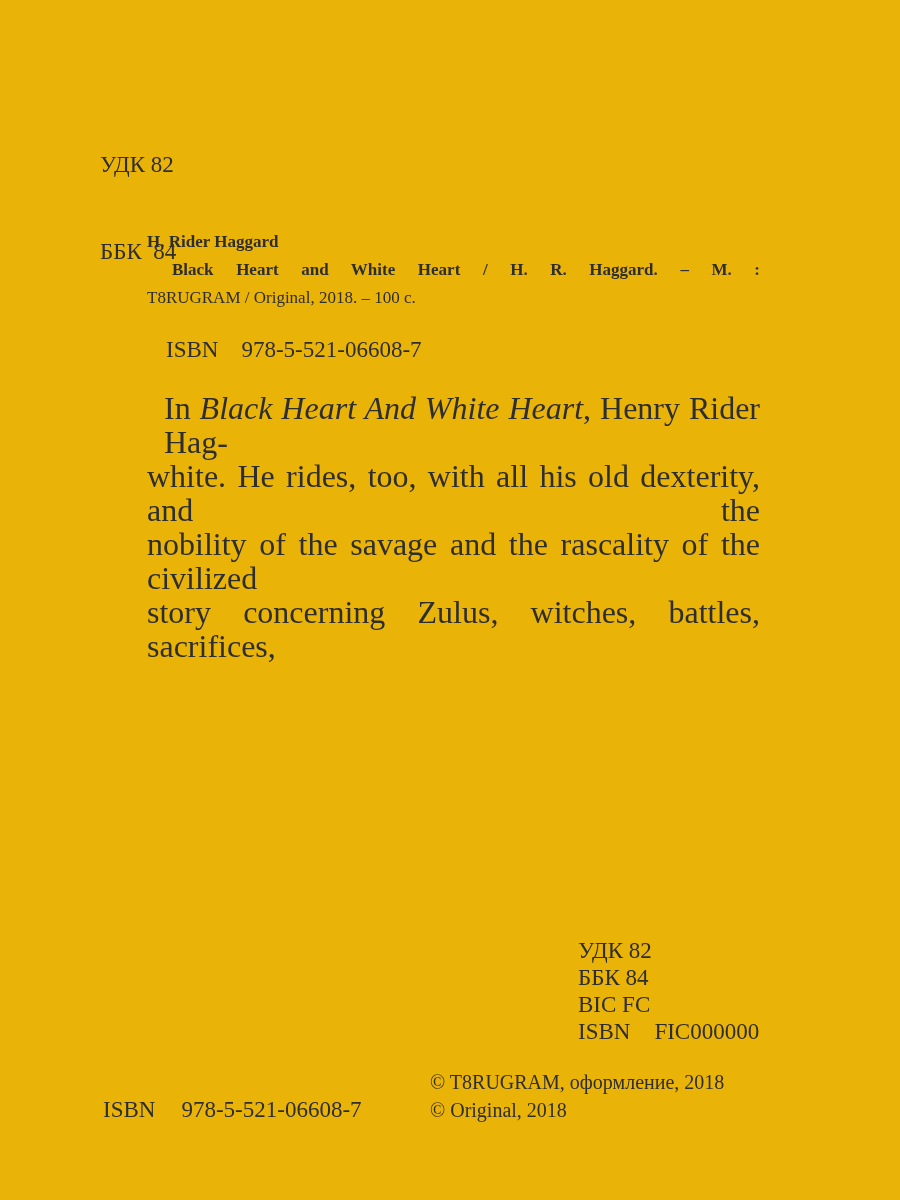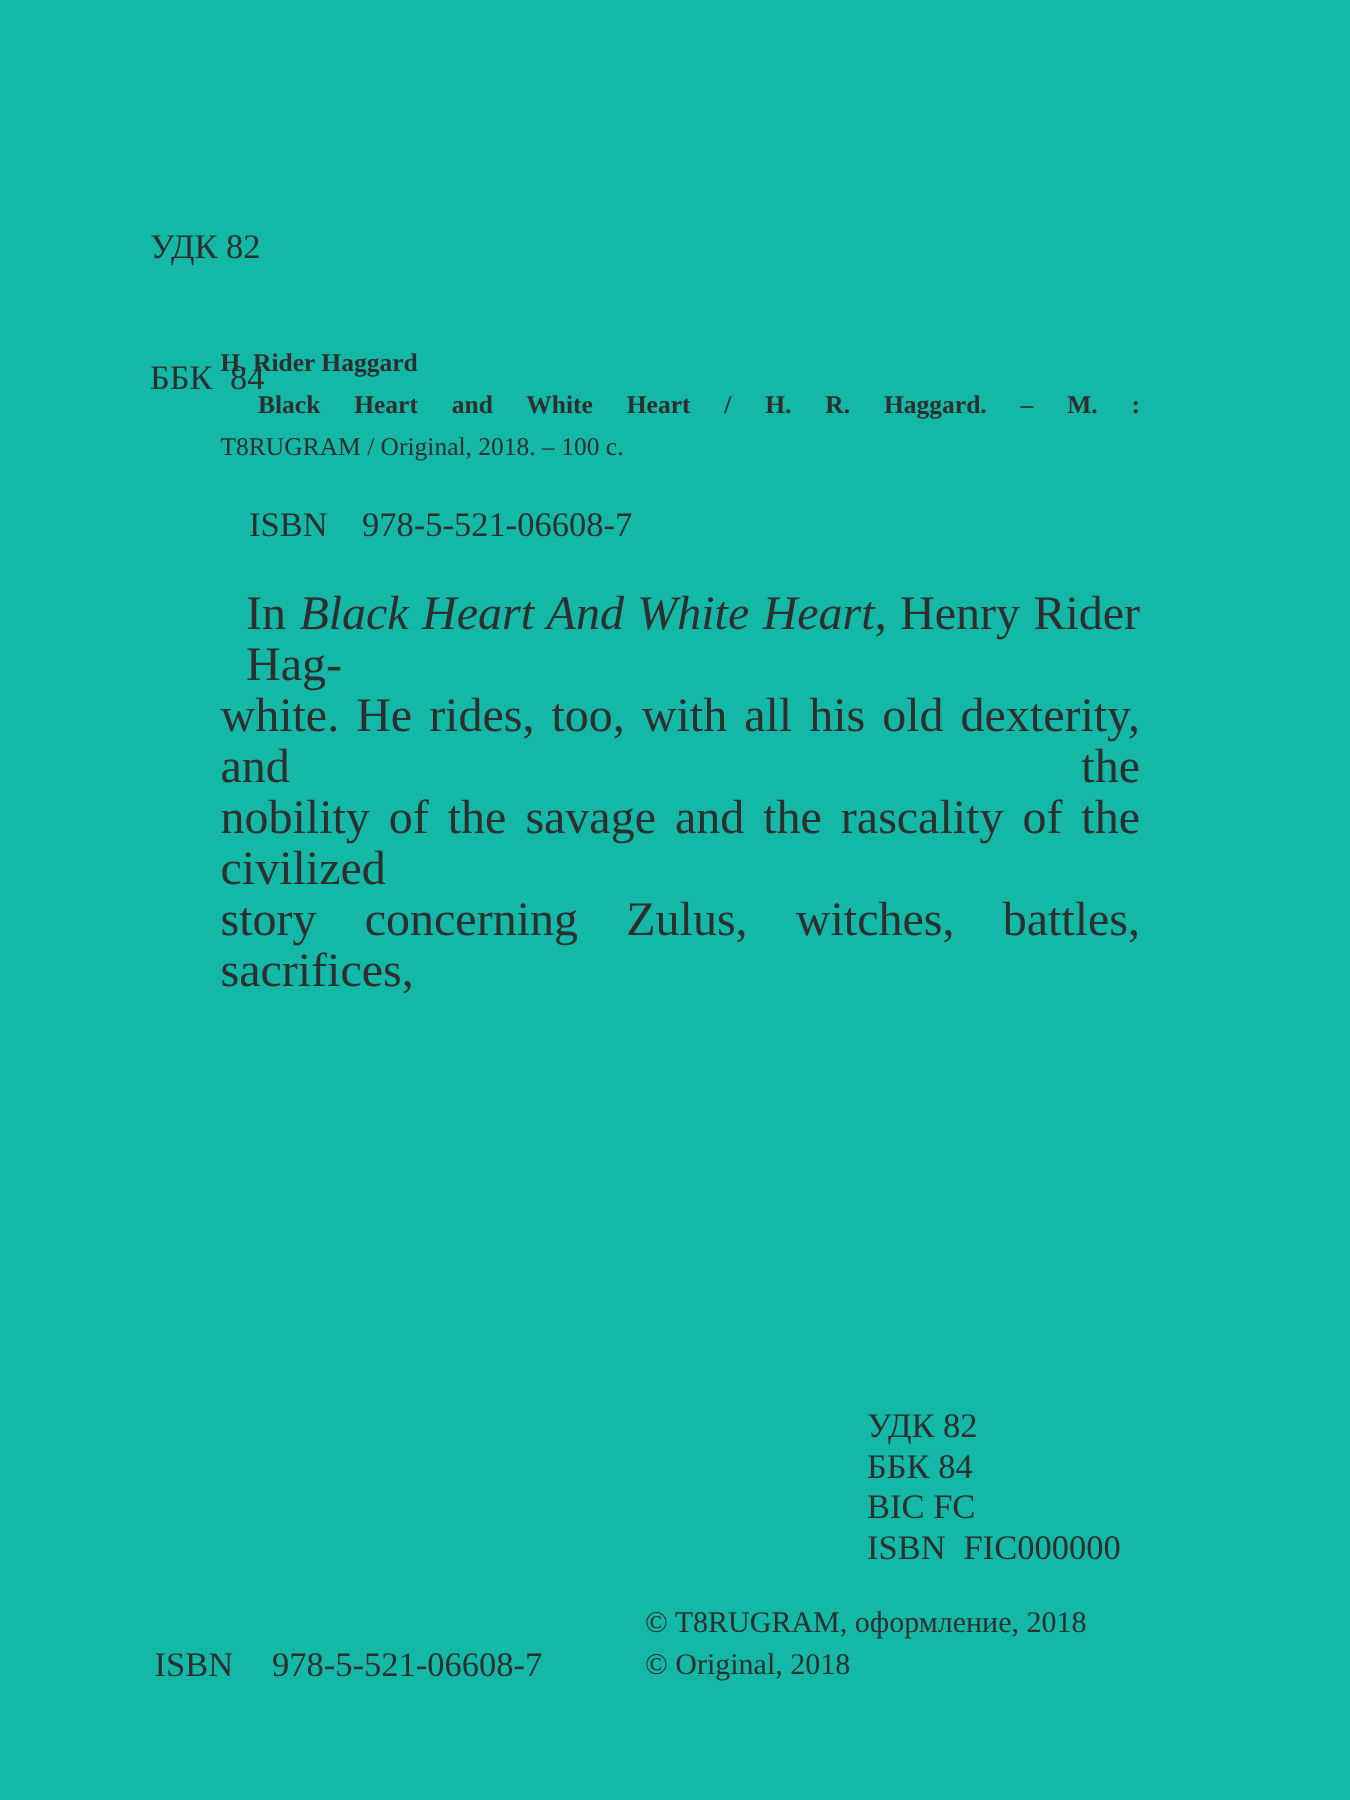--- a/index.html
+++ b/index.html
@@ -4,21 +4,21 @@
 <style>
   html, body {
     margin: 0;
     padding: 0;
     background: #ffffff;
   }
   .page {
     position: relative;
     width: 900px;
     height: 1200px;
-    background: #14b8a6;
+    background: #eab308;
     color: #2e2e2e;
     font-family: "Liberation Serif", "DejaVu Serif", serif;
     overflow: hidden;
   }
   .block { position: absolute; }
 
   
   .top-codes {
     left: 100px;
     top: 92px;
@@ -63,21 +63,21 @@
   }
   .annotation .indent { padding-left: 17px; }
 
   
   .footer-codes {
     left: 578px;
     top: 937px;
     font-size: 23px;
     line-height: 27px;
   }
-  .footer-codes .val { margin-left: 12px; text-align: right; }
+  .footer-codes .val { margin-left: 24px; text-align: right; }
 
   
   .copyright {
     left: 430px;
     top: 1068px;
     font-size: 20px;
     line-height: 28px;
   }
 
   

